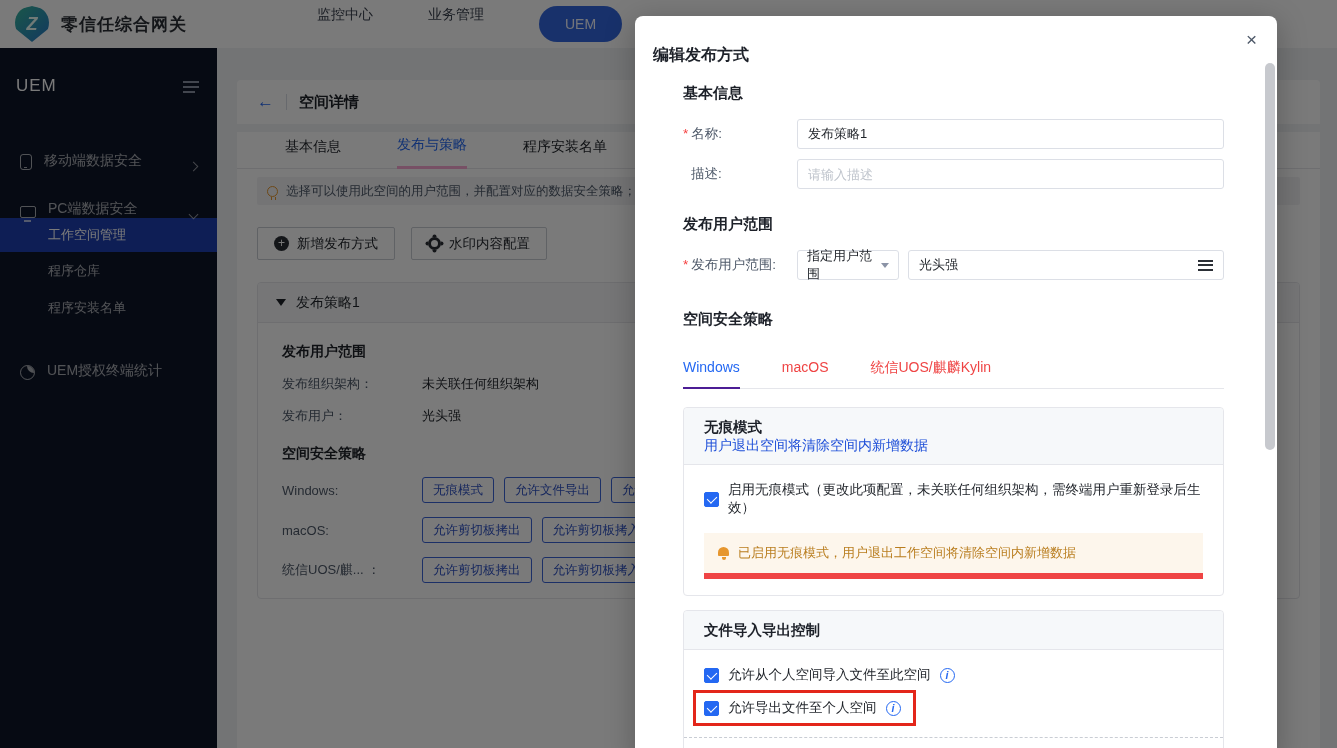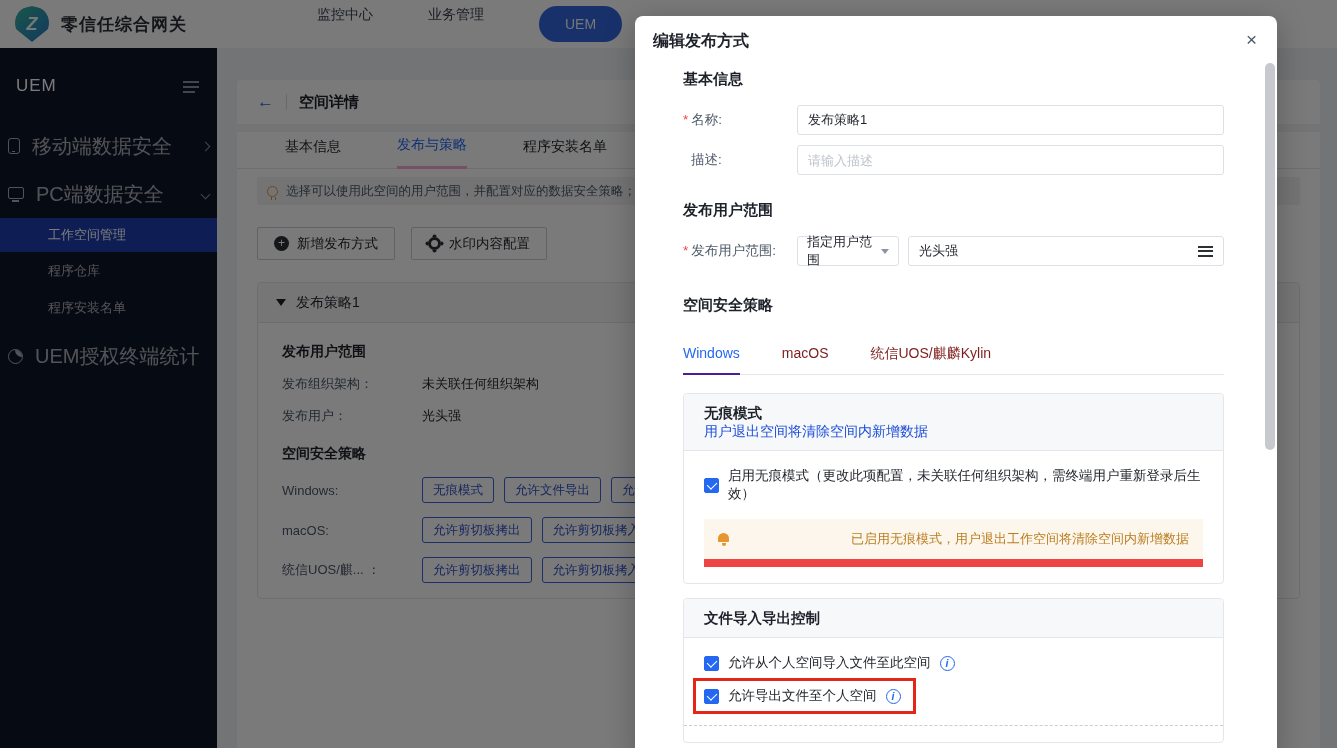--- a/index.html
+++ b/index.html
@@ -14,21 +14,21 @@
   .topnav-item { font-size:14px; color:#3c4350; cursor:pointer; }
   .topnav-pill { background:#3468e0; color:#f2f5ff; height:36px; padding:0 26px; border-radius:18px; display:flex; align-items:center; font-size:14px; }
 
   
   .sidebar { position:absolute; left:0; top:48px; width:217px; bottom:0; background:#0d1528; z-index:10; }
   .side-head { display:flex; align-items:center; justify-content:space-between; padding:28px 18px 26px 16px; }
   .side-title { color:#ffffff; font-size:17px; letter-spacing:1px; }
   .bars { position:relative; width:16px; height:2px; background:#8b93a6; margin-top:-8px; }
   .bars::before { content:""; position:absolute; left:0; top:5px; width:16px; height:2px; background:#8b93a6; }
   .bars::after { content:""; position:absolute; left:0; top:10px; width:12px; height:2px; background:#8b93a6; }
-  .nav-item { height:48px; display:flex; align-items:center; padding:0 8px; color:rgba(255,255,255,0.65); font-size:20px; cursor:pointer; }
+  .nav-item { height:48px; display:flex; align-items:flex-end; padding:0 20px; color:rgba(255,255,255,0.65); font-size:14px; cursor:pointer; }
   .nav-item .lbl { margin-left:12px; flex:1; }
   .sub-item { height:37px; display:flex; align-items:center; padding-left:48px; color:rgba(255,255,255,0.65); font-size:13px; cursor:pointer; }
   .sub-item.selected { background:#1e3fb1; color:#ffffff; height:34px; }
   .icon-mobile { width:12px; height:16px; border:1.5px solid rgba(255,255,255,0.65); border-radius:3px; position:relative; }
   .icon-mobile::after { content:""; position:absolute; bottom:1px; left:3px; width:3px; height:1.5px; background:rgba(255,255,255,0.65); }
   .icon-pc { width:16px; height:12px; border:1.5px solid rgba(255,255,255,0.65); border-radius:2px; position:relative; margin-top:-3px; }
   .icon-pc::after { content:""; position:absolute; left:3px; bottom:-4.5px; width:7px; height:2px; background:rgba(255,255,255,0.65); }
   .icon-pie { width:15px; height:15px; border:1.5px solid rgba(255,255,255,0.65); border-radius:50%; position:relative; overflow:hidden; }
   .icon-pie::after { content:""; position:absolute; right:0; top:0; width:7px; height:7px; background:rgba(255,255,255,0.65); border-radius:0 0 0 7px; }
   .chev { width:7px; height:7px; border-right:1.6px solid rgba(255,255,255,0.55); border-bottom:1.6px solid rgba(255,255,255,0.55); }
@@ -62,48 +62,48 @@
   .kv .k { width:140px; color:#4e5969; flex-shrink:0; }
   .kv .v { color:#1f2329; }
   .tags { display:flex; gap:10px; white-space:nowrap; }
   .tag { height:26px; line-height:24px; padding:0 10px; border:1px solid #3c64d8; color:#3053c4; border-radius:3px; font-size:12.5px; background:#fff; }
 
   
   .overlay { position:absolute; inset:0; background:rgba(0,0,0,0.52); z-index:40; }
 
   
   .modal { position:absolute; left:635px; top:16px; width:642px; height:744px; background:#fff; border-radius:8px 8px 0 0; box-shadow:0 6px 30px rgba(0,0,0,0.25); z-index:50; overflow:hidden; }
-  .m-head { padding:15px 18px 0; position:relative; }
+  .m-head { padding:29px 18px 0; position:relative; }
   .m-title { font-size:16px; font-weight:600; color:#1d2129; }
   .m-close { position:absolute; right:20px; top:14px; font-size:19px; color:#4e5969; cursor:pointer; line-height:1; }
   .m-body { padding:18px 53px 0 48px; }
   .m-sec { font-size:15px; font-weight:600; color:#1d2129; margin-bottom:16px; }
   .f-row { display:flex; align-items:center; margin-bottom:10px; }
   .f-label { width:114px; font-size:13.5px; color:#4e5969; flex-shrink:0; }
   .req { color:#f53f3f; margin-right:3px; }
   .f-input { flex:1; height:30px; border:1px solid #dcdfe6; border-radius:3px; padding:0 10px; font-size:13px; color:#1f2329; outline:none; font-family:inherit; background:#fff; }
   .f-input::placeholder { color:#bfc4cc; }
   .f-select { width:102px; height:30px; border:1px solid #dcdfe6; border-radius:3px; display:flex; align-items:center; justify-content:space-between; padding:0 9px; font-size:13px; color:#1f2329; margin-right:9px; cursor:pointer; flex-shrink:0; }
   .caret { width:0; height:0; border-left:4px solid transparent; border-right:4px solid transparent; border-top:5px solid #8b93a6; }
   .input-wrap { flex:1; height:30px; border:1px solid #dcdfe6; border-radius:3px; display:flex; align-items:center; padding:0 10px; font-size:13px; color:#1f2329; justify-content:space-between; }
   .icon-list { width:15px; height:11px; background:linear-gradient(#2b2f36,#2b2f36) 0 0/15px 2px no-repeat,linear-gradient(#2b2f36,#2b2f36) 0 4.5px/15px 2px no-repeat,linear-gradient(#2b2f36,#2b2f36) 0 9px/15px 2px no-repeat; cursor:pointer; }
   .os-tabs { display:flex; gap:42px; margin-top:30px; border-bottom:1px solid #e5e6eb; }
-  .os-tab { font-size:14px; color:#7f1d1d; padding-bottom:11px; cursor:pointer; }
+  .os-tab { font-size:14px; color:#ef4444; padding-bottom:11px; cursor:pointer; }
   .os-tab.active { color:#2468f2; border-bottom:2px solid #4c1d95; margin-bottom:-1px; }
   .policy-card { border:1px solid #e5e6eb; border-radius:4px; margin-top:18px; }
   .pc-head { background:#f6f8fa; border-bottom:1px solid #e5e6eb; padding:10px 20px 9px; border-radius:4px 4px 0 0; }
   .pc-title { font-size:14.5px; font-weight:600; color:#1d2129; }
   .pc-sub { font-size:14px; color:#1d4ed8; }
   .pc-body { padding:16px 20px 16px; }
   .cb-row { display:flex; align-items:center; font-size:13.5px; color:#1f2329; gap:9px; }
   .cb { width:15px; height:15px; border:1px solid #c9cdd4; border-radius:2px; background:#fff; position:relative; flex-shrink:0; cursor:pointer; }
   .cb.checked { background:#2468f2; border-color:#2468f2; }
   .cb.checked::after { content:""; position:absolute; left:4px; top:1.5px; width:5px; height:8px; border-right:1.8px solid #fff; border-bottom:1.8px solid #fff; transform:rotate(45deg); }
   .i-icon { width:15px; height:15px; border:1.2px solid #2468f2; border-radius:50%; color:#2468f2; font-size:10.5px; line-height:13px; text-align:center; font-style:italic; font-weight:bold; flex-shrink:0; cursor:pointer; }
-  .alert { margin-top:16px; background:#fdf6ec; border-bottom:8px solid #ef4444; padding:11px 14px; display:flex; align-items:center; gap:9px; font-size:13px; color:#b97d1e;justify-content:space-between; }
+  .alert { margin-top:16px; background:#fdf6ec; border-bottom:6px solid #ef4444; padding:11px 14px; display:flex; align-items:center; gap:9px; font-size:13px; color:#b97d1e; }
   .bell { width:11px; height:9px; background:#e6962e; border-radius:6px 6px 1px 1px; position:relative; flex-shrink:0; margin-top:-3px; }
   .bell::after { content:""; position:absolute; left:3.5px; bottom:-3.5px; width:4px; height:2.5px; background:#e6962e; border-radius:0 0 3px 3px; }
   .red-box { display:inline-flex; border:3px solid #e3261a; padding:6px 12px 6px 8px; margin-left:-11px; margin-top:6px; }
   .dashed { border-top:1.5px dashed #c9cdd4; margin:11px -14px 0; }
   .m-scrollbar { position:absolute; right:2px; top:47px; bottom:0; width:10px; }
   .m-thumb { position:absolute; top:0; left:0; width:10px; height:387px; background:#c7c9ce; border-radius:5px; cursor:pointer; }
 </style>
 </head>
 <body>
 

